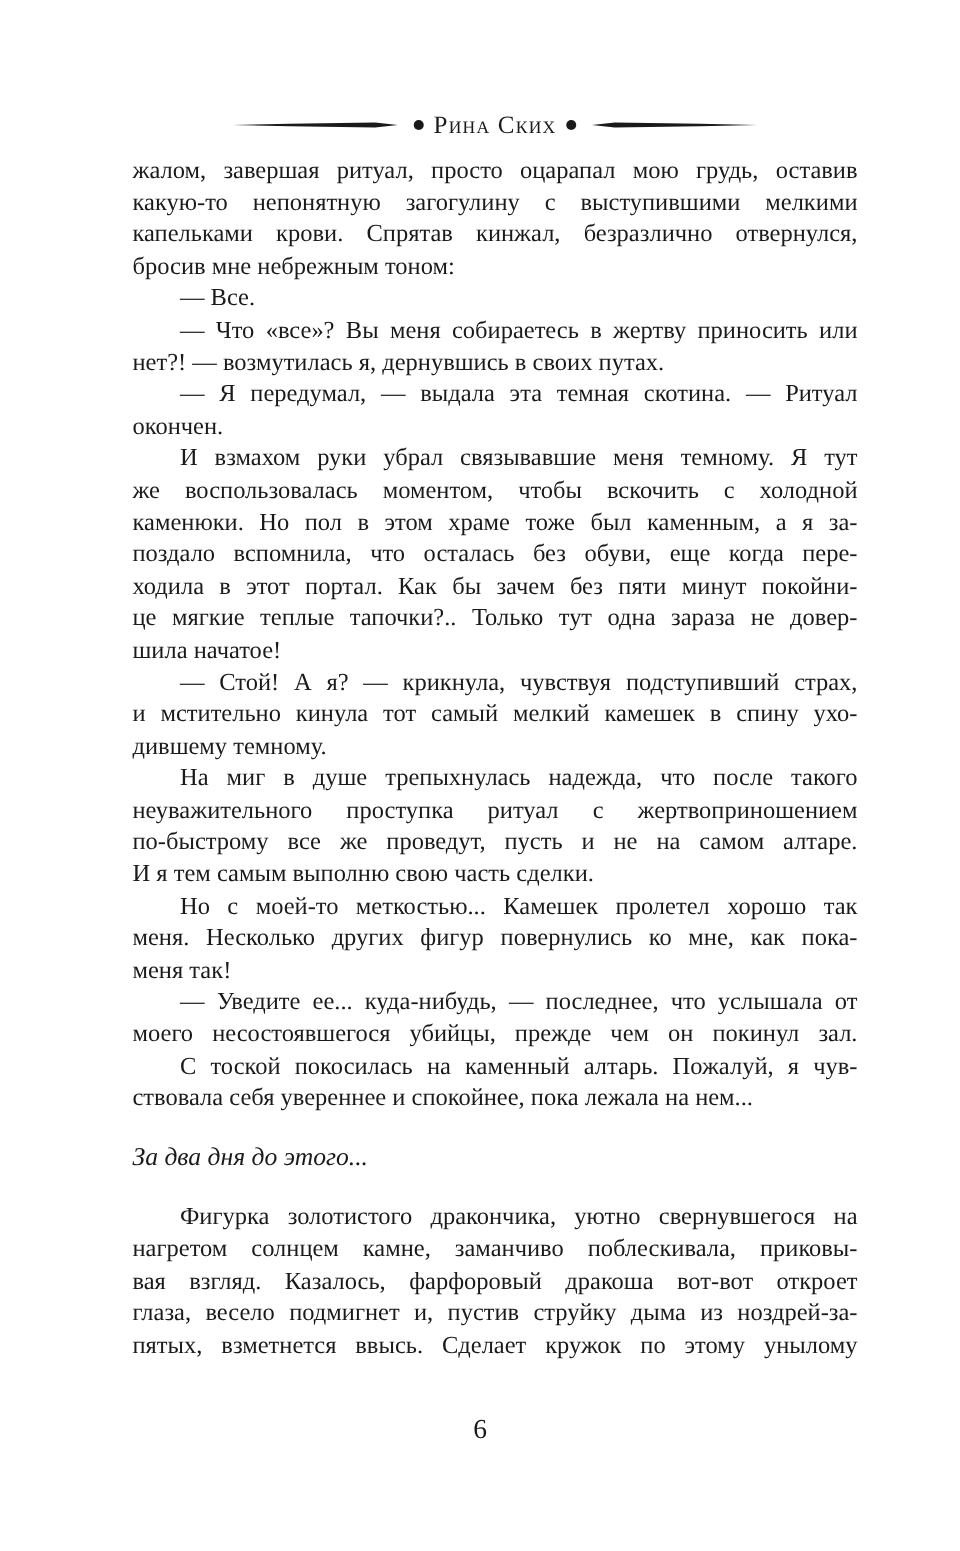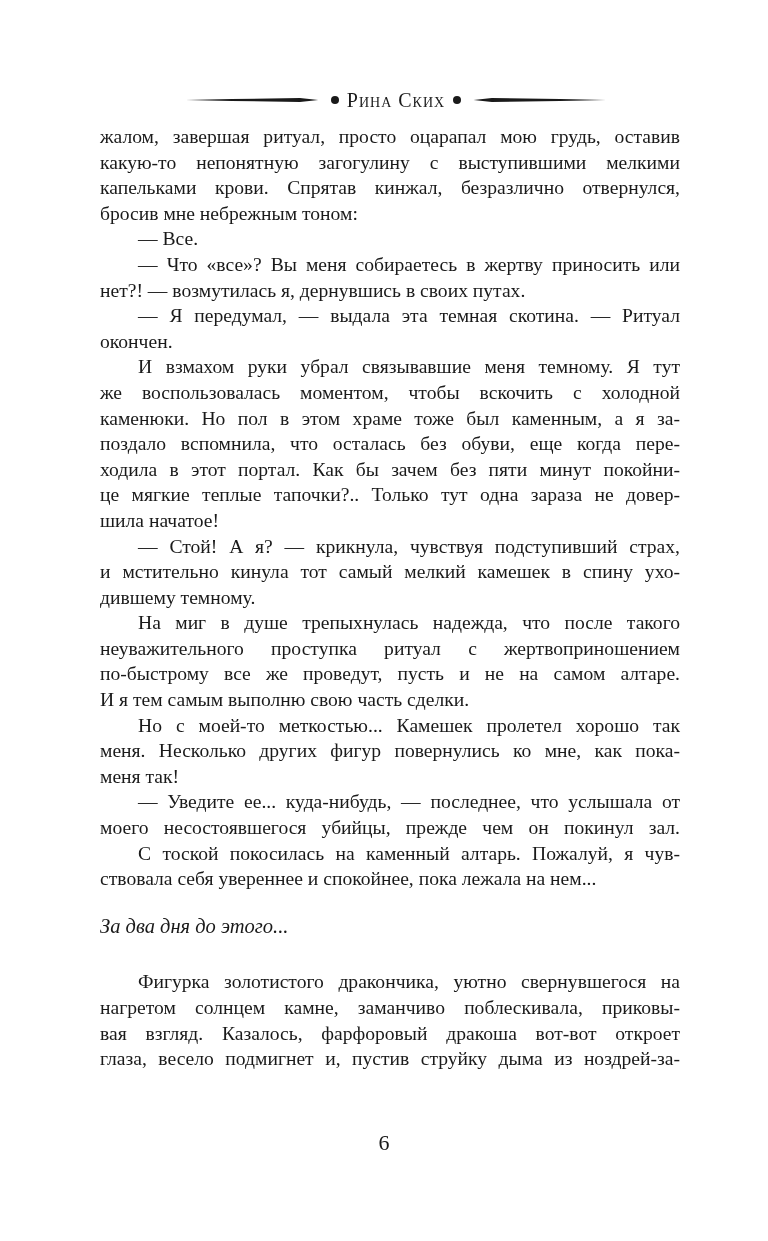--- a/index.html
+++ b/index.html
@@ -4,25 +4,25 @@
 <style>
   html, body { margin:0; padding:0; background:#ffffff; }
   body { width:768px; height:1241px; position:relative; overflow:hidden;
          font-family:"Liberation Serif","DejaVu Serif",serif; color:#1a1a1a; }
   .header { position:absolute; top:86px; left:186px; width:420px; height:28px;
             display:flex; align-items:center; justify-content:center; }
   .orn { flex:1; height:12px; position:relative; }
   .orn svg { position:absolute; top:0; left:0; width:100%; height:12px; }
   .dot { width:8px; height:8px; border-radius:50%; background:#1a1a1a; margin:0 8px; }
   .runhead { font-size:20px; letter-spacing:1px; font-variant:small-caps; white-space:nowrap; }
-  .text { position:absolute; left:100px; top:124px; width:580px; font-size:19.6px; line-height:25.6px; }
+  .text { position:absolute; left:106px; top:124px; width:580px; font-size:19.6px; line-height:25.6px; }
   .line { display:block; text-align:justify; text-align-last:justify; white-space:nowrap; }
   .line.last { text-align-last:left; }
   .ind1 { padding-left:38px; }
-  .section { margin:22px 0 30px 0; font-style:italic; font-size:20.5px; }
+  .section { margin:22px 0 22px 0; font-style:italic; font-size:20.5px; }
   .pagenum { position:absolute; top:1130px; left:0; width:768px; text-align:center; font-size:22px; }
 </style>
 </head>
 <body>
 
 <div class="header">
   <div class="orn">
     <svg viewBox="0 0 120 12" preserveAspectRatio="none">
       <polygon points="0,6 40,5 100,4 116,6 100,8 40,7" fill="#1a1a1a"></polygon>
     </svg>
@@ -69,16 +69,17 @@
       <span class="line">моего несостоявшегося убийцы, прежде чем он покинул зал.</span>
       <span class="line ind1">С тоской покосилась на каменный алтарь. Пожалуй, я чув-</span>
       <span class="line last">ствовала себя увереннее и спокойнее, пока лежала на нем...</span>
     </div>
   <div class="section">За два дня до этого...</div>
   <div id="block2">
       <span class="line ind1">Фигурка золотистого дракончика, уютно свернувшегося на</span>
       <span class="line">нагретом солнцем камне, заманчиво поблескивала, приковы-</span>
       <span class="line">вая взгляд. Казалось, фарфоровый дракоша вот-вот откроет</span>
       <span class="line">глаза, весело подмигнет и, пустив струйку дыма из ноздрей-за-</span>
+      <span class="line">пятых, взметнется ввысь. Сделает кружок по этому унылому</span>
     </div>
 </div>
 
 <div class="pagenum">6</div>
 
 </body></html>

